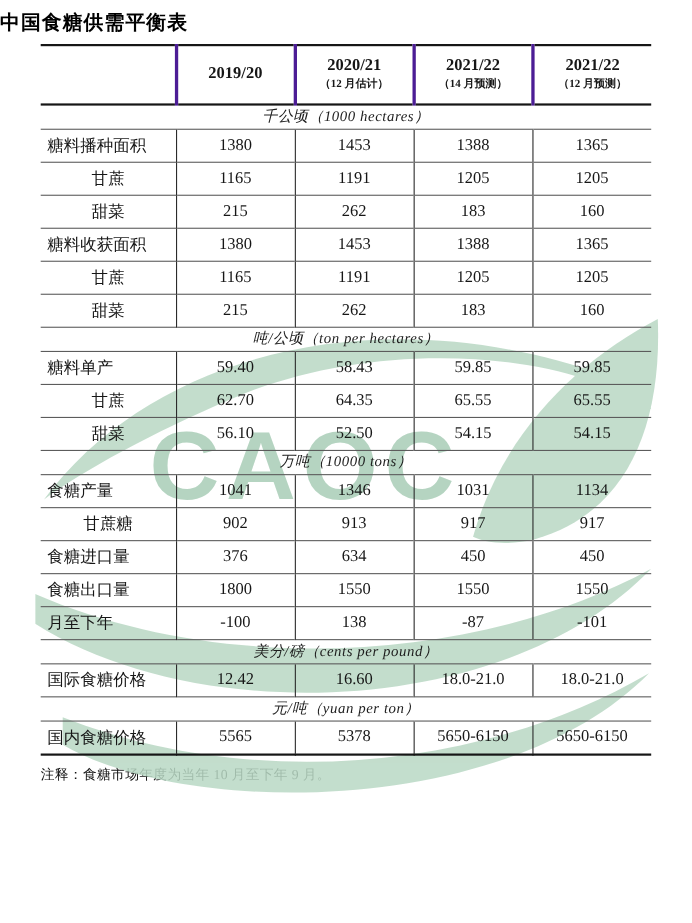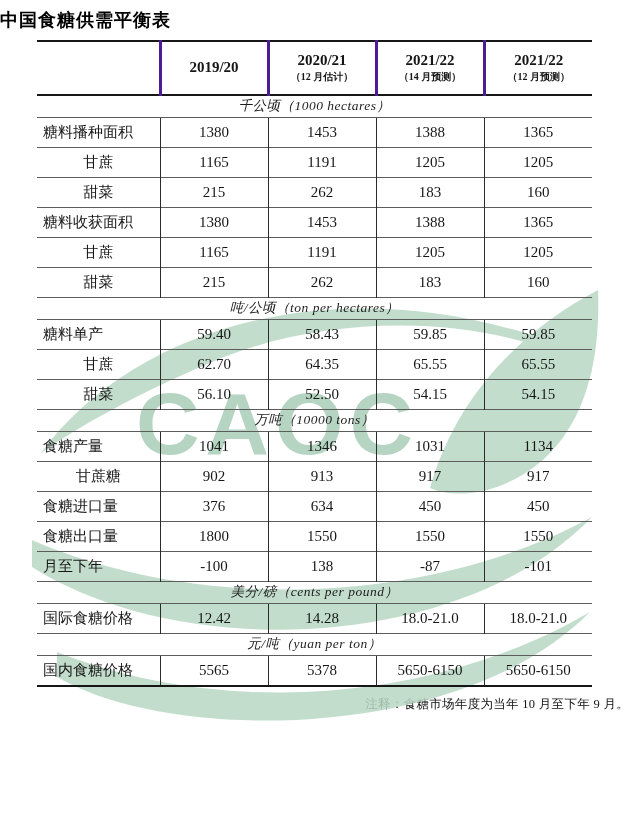--- a/index.html
+++ b/index.html
@@ -38,21 +38,21 @@
   }
   tbody tr:first-child td{border-top:none;}
   tbody tr.data-row td + td{border-left:1px solid #2b2b2b;}
   tbody tr.unit-row td{
     height:21px;font-style:italic;font-size:13.5px;color:#1d1d1d;
     letter-spacing:0.5px;
   }
   td.label{text-align:left;padding-left:6px;font-size:15px;}
   td.label.sub{text-align:center;padding-left:0;}
   .footnote{
-    margin:9px 0 0 37px;font-size:12.5px;color:#111;letter-spacing:0.3px;text-align:right;
+    margin:9px 0 0 37px;font-size:12.5px;color:#111;letter-spacing:0.3px;
   }
 </style>
 </head>
 <body>
 
 <div class="page-title">中国食糖供需平衡表</div>
 
 <div class="table-wrap">
 
   <svg class="watermark" viewBox="0 0 570 510" xmlns="http://www.w3.org/2000/svg" aria-hidden="true">
@@ -204,21 +204,21 @@
           <td>138</td>
           <td>-87</td>
           <td>-101</td>
         </tr>
         <tr class="unit-row">
           <td colspan="5">美分/磅（cents per pound）</td>
         </tr>
         <tr class="data-row">
           <td class="label">国际食糖价格</td>
           <td>12.42</td>
-          <td>14.28</td>
+          <td>16.60</td>
           <td>18.0-21.0</td>
           <td>18.0-21.0</td>
         </tr>
         <tr class="unit-row">
           <td colspan="5">元/吨（yuan per ton）</td>
         </tr>
         <tr class="data-row">
           <td class="label">国内食糖价格</td>
           <td>5565</td>
           <td>5378</td>

